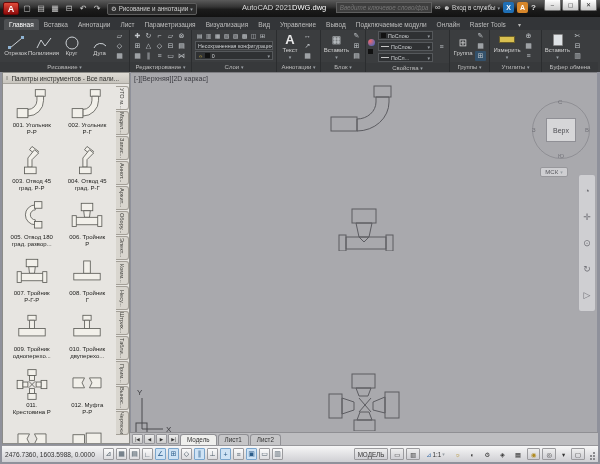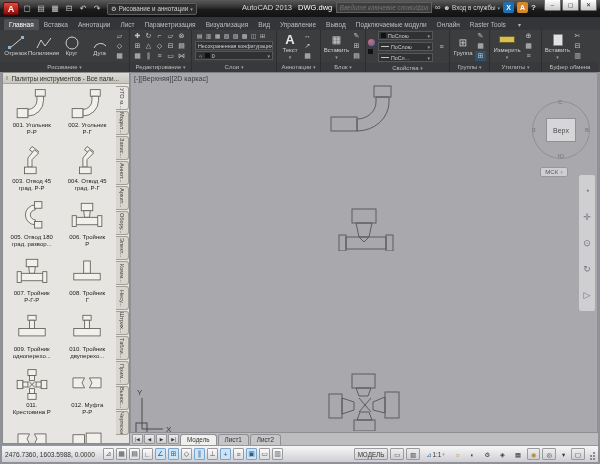--- a/index.html
+++ b/index.html
@@ -11,21 +11,21 @@
   #titlebar { position:absolute; left:0; top:0; width:600px; height:17px;
     background:linear-gradient(#5a5a5a 0%,#353535 40%,#1c1c1c 55%,#121212 100%);
     display:flex; align-items:center; gap:2px; padding:0 3px; z-index:30; }
   .logo { width:16px; height:13px; background:linear-gradient(#e24b3b,#8f0c0c); border:1px solid #6b0808;
     border-radius:2px; color:#fff; font-size:9px; font-weight:bold; text-align:center; line-height:12px; }
   .qat-btn { color:#c9c9c9; font-size:8px; width:12px; height:13px; line-height:13px; text-align:center; }
   .workspace { display:flex; align-items:center; height:12px; border:1px solid #5d5d5d; background:#2e2e2e;
     color:#cfcfcf; font-size:6.3px; padding:0 3px; border-radius:2px; gap:2px; margin-left:2px; }
   .caret { font-size:5px; color:#9aa0a6; }
   .app-title { position:absolute; left:242px; top:3px; font-size:7.5px; color:#d9d9d9; white-space:nowrap; }
-  .app-title .doc { color:#fff; margin-left:6px; }
+  .app-title .doc { color:#fff; }
   .tb-right { position:absolute; right:64px; top:2px; display:flex; align-items:center; gap:3px; }
   .search { width:96px; height:11px; background:#3e3e3e; border:1px solid #5f5f5f; color:#9a9a9a;
     font-size:6.3px; font-style:italic; padding:0 3px; font-family:"Liberation Sans",sans-serif; }
   .tb-ico { color:#c6c6c6; font-size:8px; }
   .signin { display:flex; align-items:center; gap:2px; color:#d5d5d5; font-size:6.3px; }
   .sq { width:11px; height:11px; border-radius:2px; color:#fff; font-size:7px; font-weight:bold;
     text-align:center; line-height:11px; }
   .sq.blue { background:#1f6fb5; }
   .sq.orange { background:#d7862a; }
   .help { color:#e0e0e0; font-size:8px; font-weight:bold; }
@@ -154,21 +154,21 @@
     <span class="qat-btn">▦</span>
     <span class="qat-btn">⊟</span>
     <span class="qat-btn">↶</span>
     <span class="qat-btn">↷</span>
     <div class="workspace">
       <span>⚙</span>
       <span>Рисование и аннотации</span>
       <span class="caret">▾</span>
     </div>
     <div class="app-title">
-      <span>AutoCAD 2013</span><span class="doc">DWG.dwg</span>
+      <span>AutoCAD 2021</span><span class="doc">DWG.dwg</span>
     </div>
     <div class="tb-right">
       <input class="search" placeholder="Введите ключевое слово/фразу" style="">
       <span class="tb-ico">∞</span>
       <div class="signin">
         <span>☻</span>
         <span>Вход в службы</span>
         <span class="caret">▾</span>
       </div>
       <span class="sq blue">X</span>

